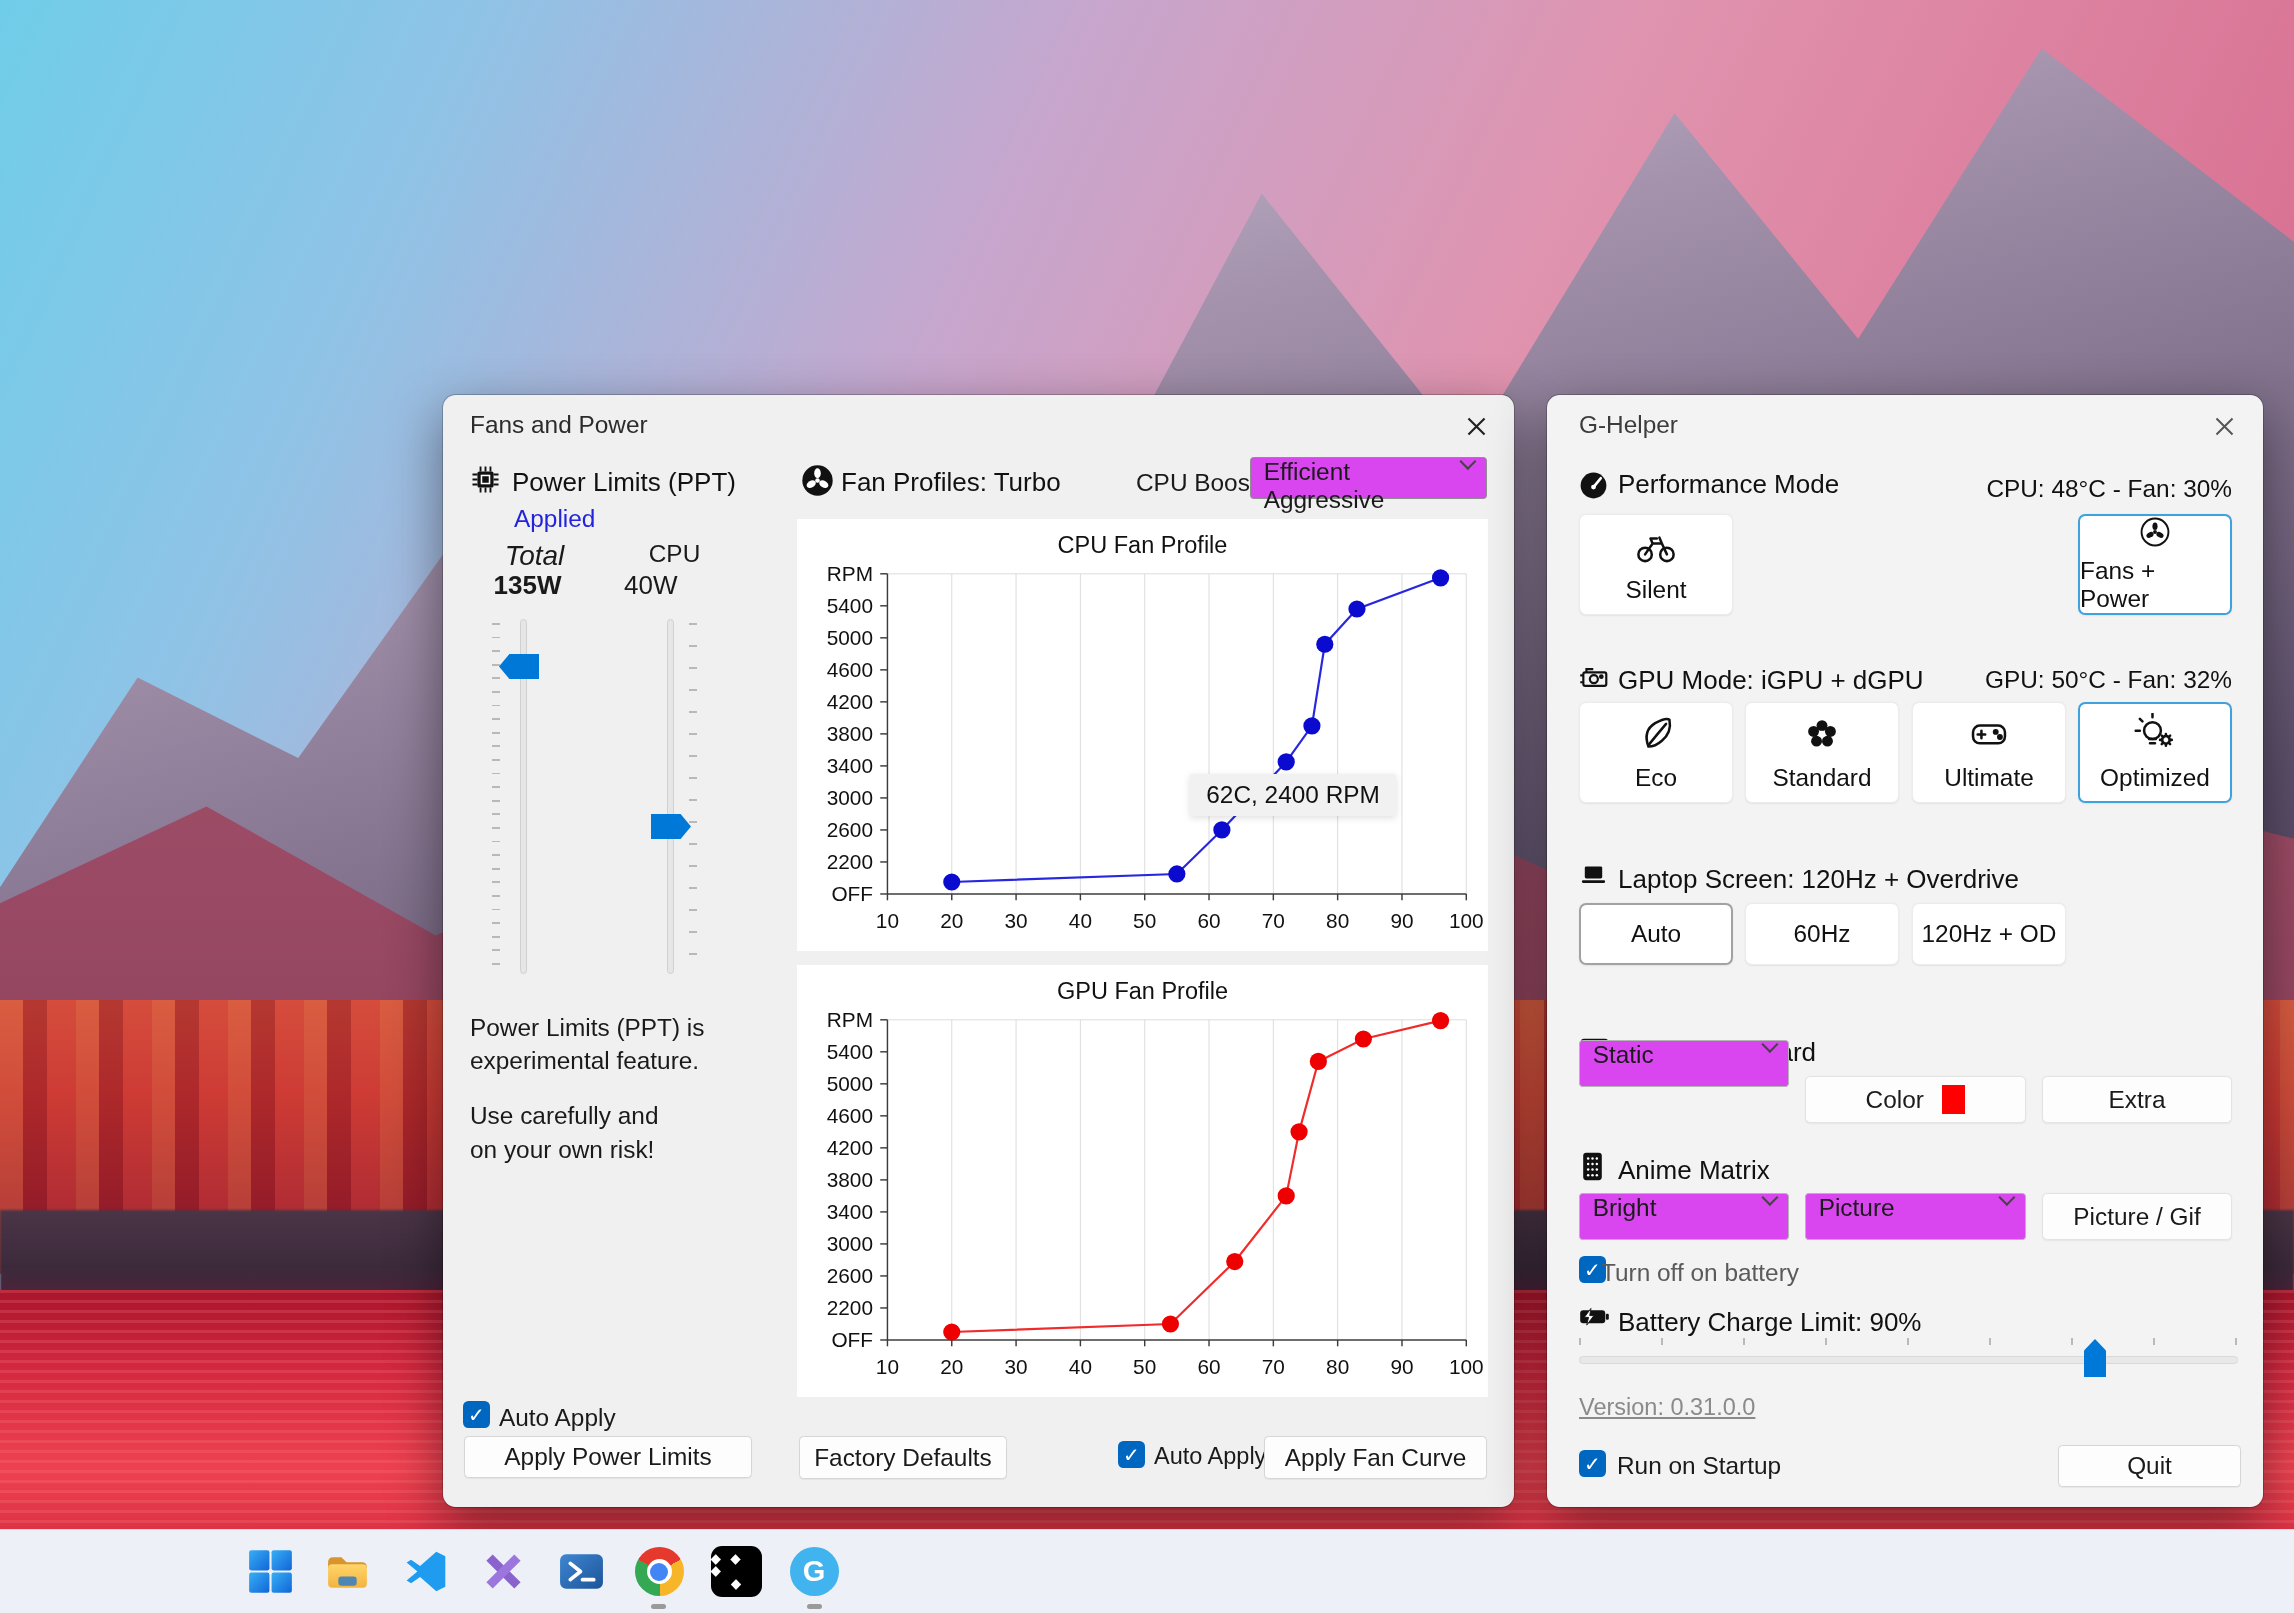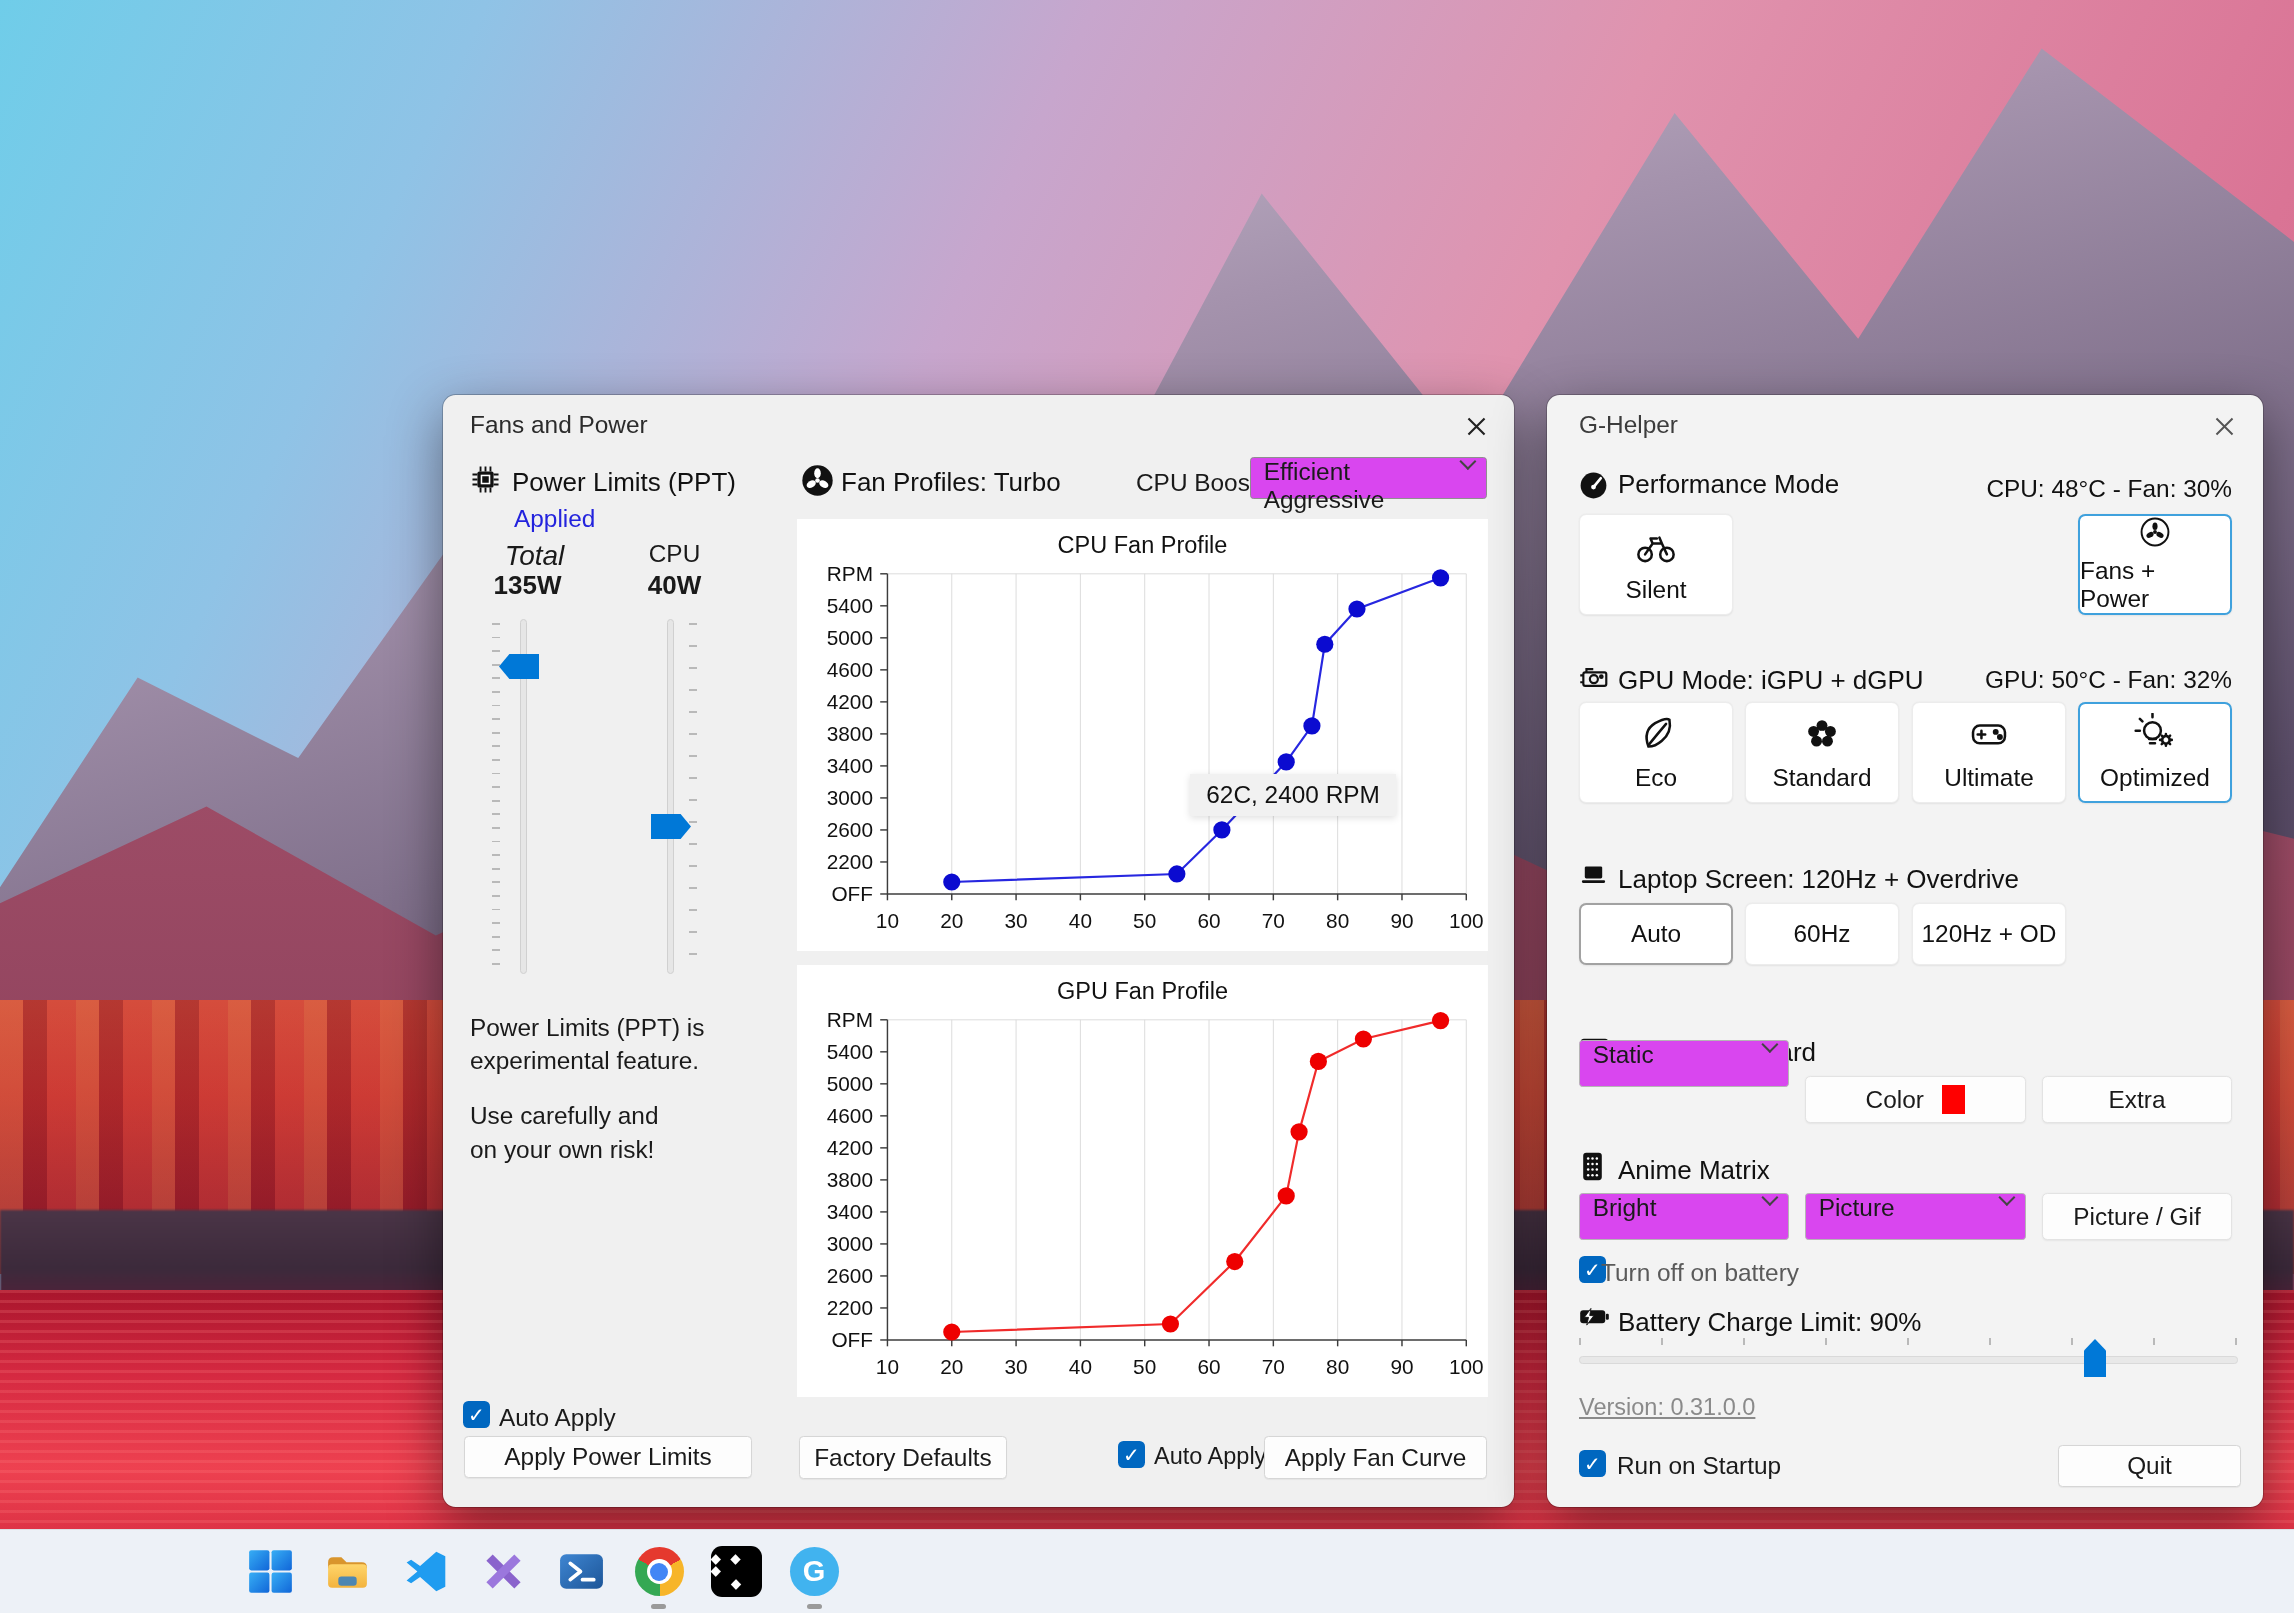--- a/index.html
+++ b/index.html
@@ -138,21 +138,21 @@
     <g stroke="#111" stroke-width="6">
       <path d="M34 24 V8 M50 24 V8 M66 24 V8 M34 76 V92 M50 76 V92 M66 76 V92 M24 34 H8 M24 50 H8 M24 66 H8 M76 34 H92 M76 50 H92 M76 66 H92"></path>
     </g>
   </svg>
   <div class="sec-header" style="left:69px;top:72px;">Power Limits (PPT)</div>
   <div class="abs" style="left:71px;top:110px;font-size:24.4px;color:#2323dd;cursor:pointer;">Applied</div>
 
   <div class="abs" style="left:41px;top:145px;width:101px;text-align:center;font-size:28px;font-style:italic;">Total</div>
   <div class="abs" style="left:34px;top:175px;width:101px;text-align:center;font-size:26px;font-weight:bold;">135W</div>
   <div class="abs" style="left:181px;top:145px;width:101px;text-align:center;font-size:24.4px;">CPU</div>
-  <div class="abs" style="left:181px;top:175px;width:101px;text-align:center;font-size:26px;font-weight:bold;">40W</div>
+  <div class="abs" style="left:181px;top:175px;width:101px;font-size:26px;font-weight:normal;">40W</div>
 
   <div class="vticks" style="left:49px;top:228px;height:349px;background:repeating-linear-gradient(180deg,#b9b9b9 0 1.8px,transparent 1.8px 13.6px);"></div>
   <div class="vtrack" style="left:77px;top:224px;height:355px;"></div>
   <div class="vhandle point-left" style="left:56px;top:259px;"></div>
 
   <div class="vtrack" style="left:224px;top:224px;height:355px;"></div>
   <div class="vticks" style="left:246px;top:228px;height:349px;background:repeating-linear-gradient(180deg,#b9b9b9 0 1.8px,transparent 1.8px 22px);"></div>
   <div class="vhandle point-right" style="left:208px;top:419px;"></div>
 
   <div class="note-line" style="left:27px;top:619px;">Power Limits (PPT) is</div>

